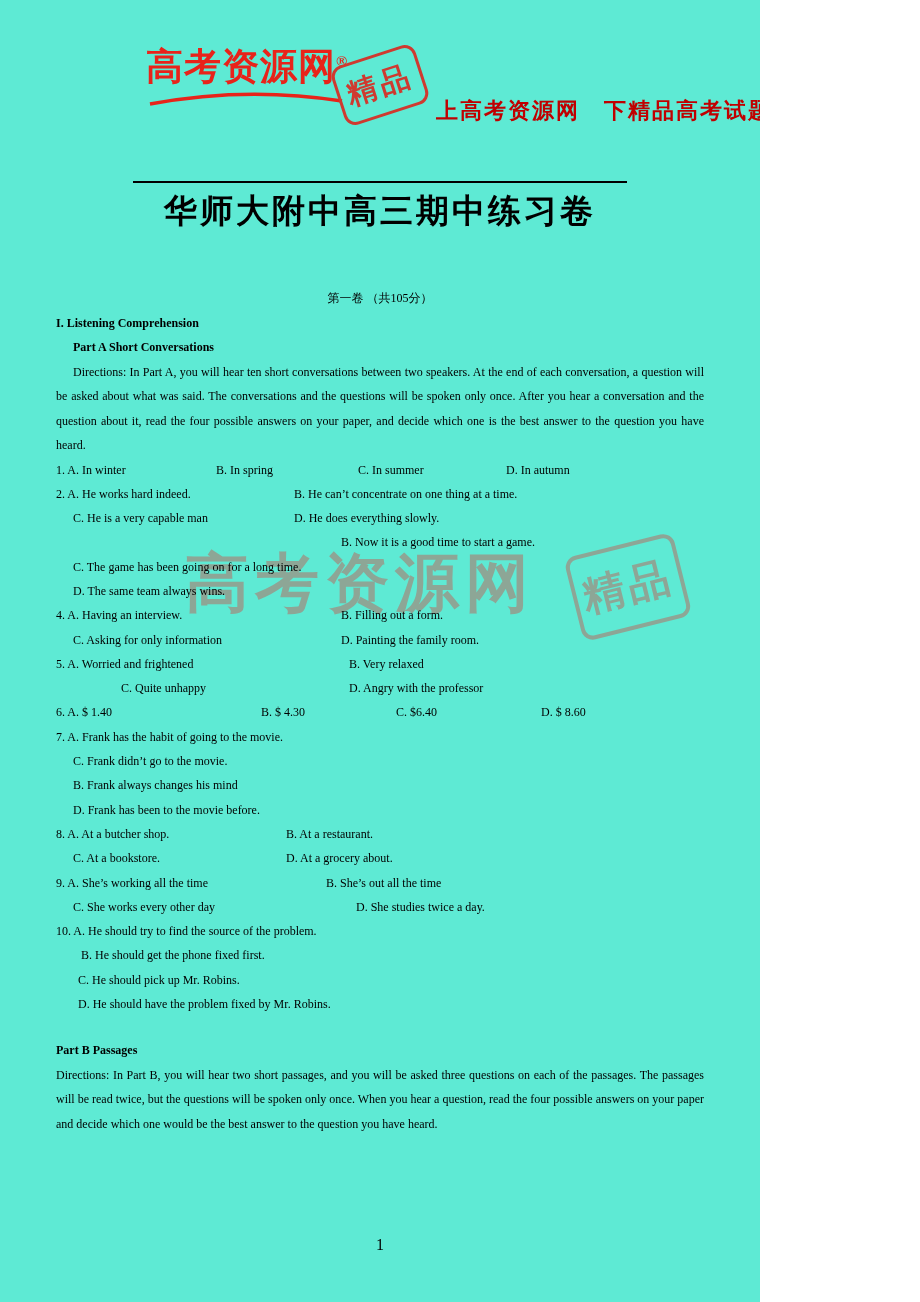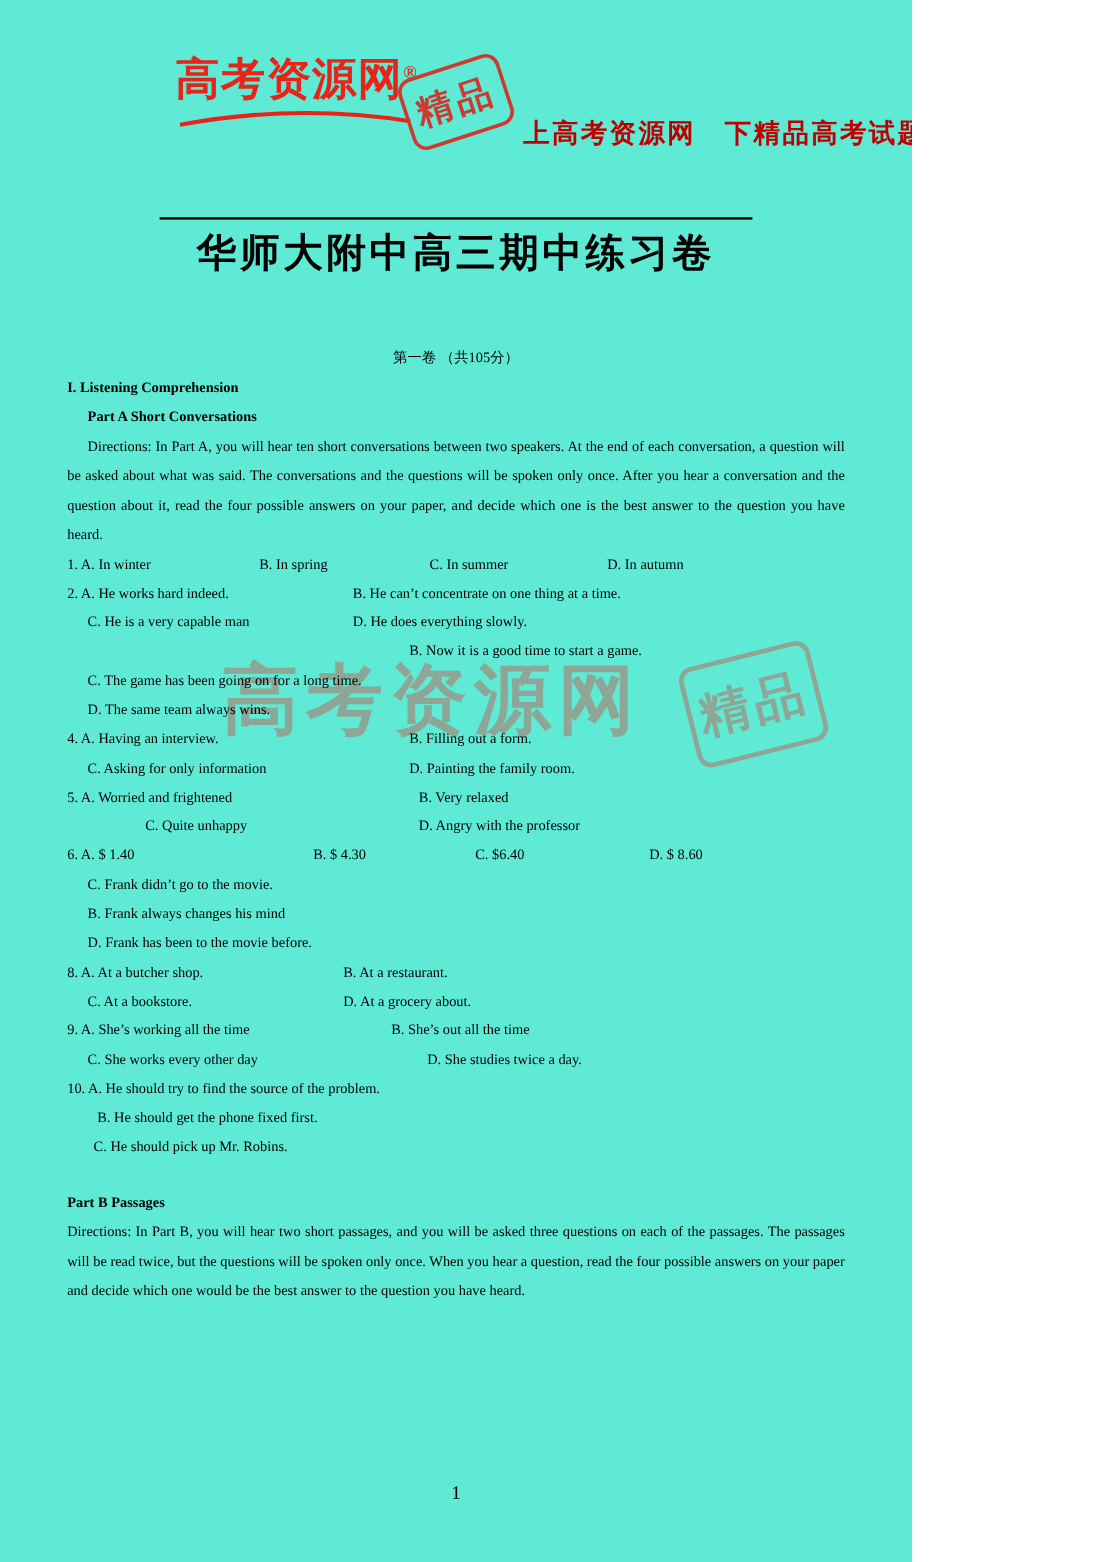--- a/index.html
+++ b/index.html
@@ -146,20 +146,23 @@
           <span class="q-seg" style="left: 17px; margin-left: 48px;">C. Quite unhappy</span>
           <span class="q-seg" style="left: 293px;">D. Angry with the professor</span>
         </div>
         <div class="q-line">
           <span class="q-seg" style="left: 0px;">6. A. $ 1.40</span>
           <span class="q-seg" style="left: 205px;">B. $ 4.30</span>
           <span class="q-seg" style="left: 340px;">C. $6.40</span>
           <span class="q-seg" style="left: 485px;">D. $ 8.60</span>
         </div>
         <div class="q-line">
+          <span class="q-seg" style="left: 0px;">7. A. Frank has the habit of going to the movie.</span>
+        </div>
+        <div class="q-line">
           <span class="q-seg" style="left: 17px;">C. Frank didn’t go to the movie.</span>
         </div>
         <div class="q-line">
           <span class="q-seg" style="left: 17px;">B. Frank always changes his mind</span>
         </div>
         <div class="q-line">
           <span class="q-seg" style="left: 17px;">D. Frank has been to the movie before.</span>
         </div>
         <div class="q-line">
           <span class="q-seg" style="left: 0px;">8. A. At a butcher shop.</span>
@@ -178,20 +181,23 @@
           <span class="q-seg" style="left: 300px;">D. She studies twice a day.</span>
         </div>
         <div class="q-line">
           <span class="q-seg" style="left: 0px;">10. A. He should try to find the source of the problem.</span>
         </div>
         <div class="q-line">
           <span class="q-seg" style="left: 25px;">B. He should get the phone fixed first.</span>
         </div>
         <div class="q-line">
           <span class="q-seg" style="left: 22px;">C. He should pick up Mr. Robins.</span>
+        </div>
+        <div class="q-line">
+          <span class="q-seg" style="left: 22px;">D. He should have the problem fixed by Mr. Robins.</span>
         </div>
       </div>
     <p class="part-b-heading">Part B Passages</p>
     <p class="directions-b">Directions: In Part B, you will hear two short passages, and you will be asked three questions on each of the passages. The passages will be read twice, but the questions will be spoken only once. When you hear a question, read the four possible answers on your paper and decide which one would be the best answer to the question you have heard.</p>
   </div>
 
   <div class="page-number">1</div>
 
 </div>
 

